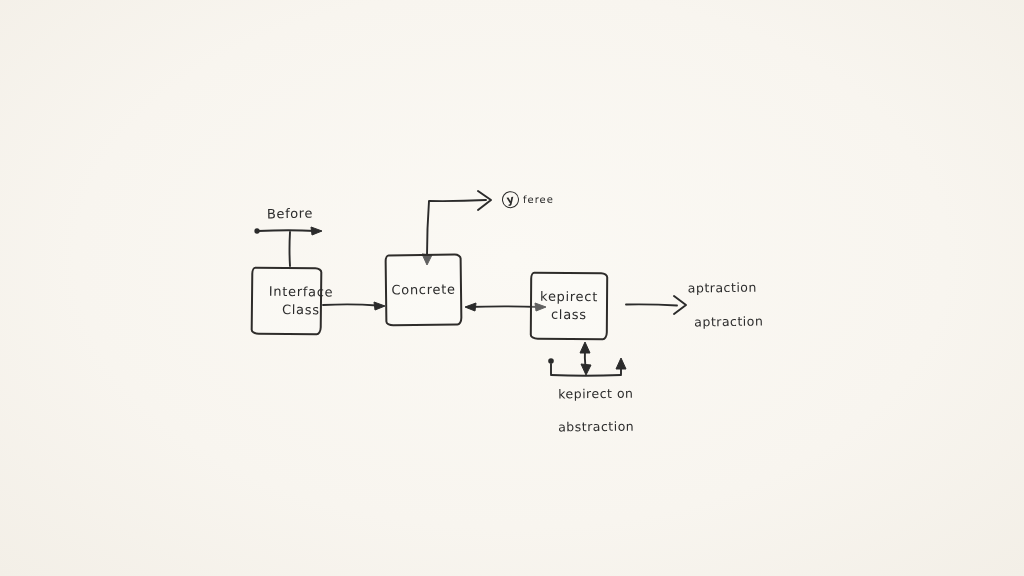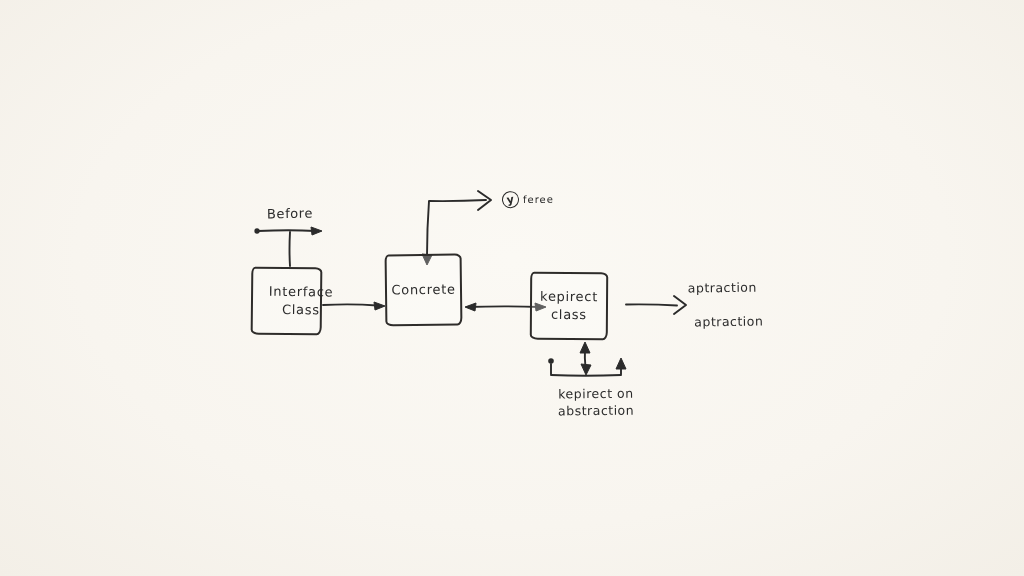--- a/index.html
+++ b/index.html
@@ -46,21 +46,21 @@
     width:17px;height:17px;border:1.8px solid #2b2b2b;border-radius:50%;
     display:inline-flex;align-items:center;justify-content:center;
     font-size:11px;font-weight:bold;box-sizing:border-box;transform:rotate(-8deg);
   }
   .feree-text{font-size:10px;letter-spacing:1px;}
 
   .annotation{position:absolute;font-size:12.5px;line-height:1.25;letter-spacing:0.5px;}
   .annotation-right{left:688px;top:280px;transform:rotate(-0.8deg);}
   .annotation-right .line2{margin-left:6px;margin-top:18px;}
   .annotation-bottom{left:536px;top:386px;width:120px;text-align:center;transform:rotate(-0.6deg);}
-  .annotation-bottom .line2{margin-top:1px;}
+  .annotation-bottom .line2{margin-top:17px;}
 </style>
 </head>
 <body>
 
 <div class="paper">
 
   <svg class="connector-layer" viewBox="0 0 1024 576" aria-hidden="true">
 
     <g>
       <circle cx="257" cy="231" r="2.7"></circle>

